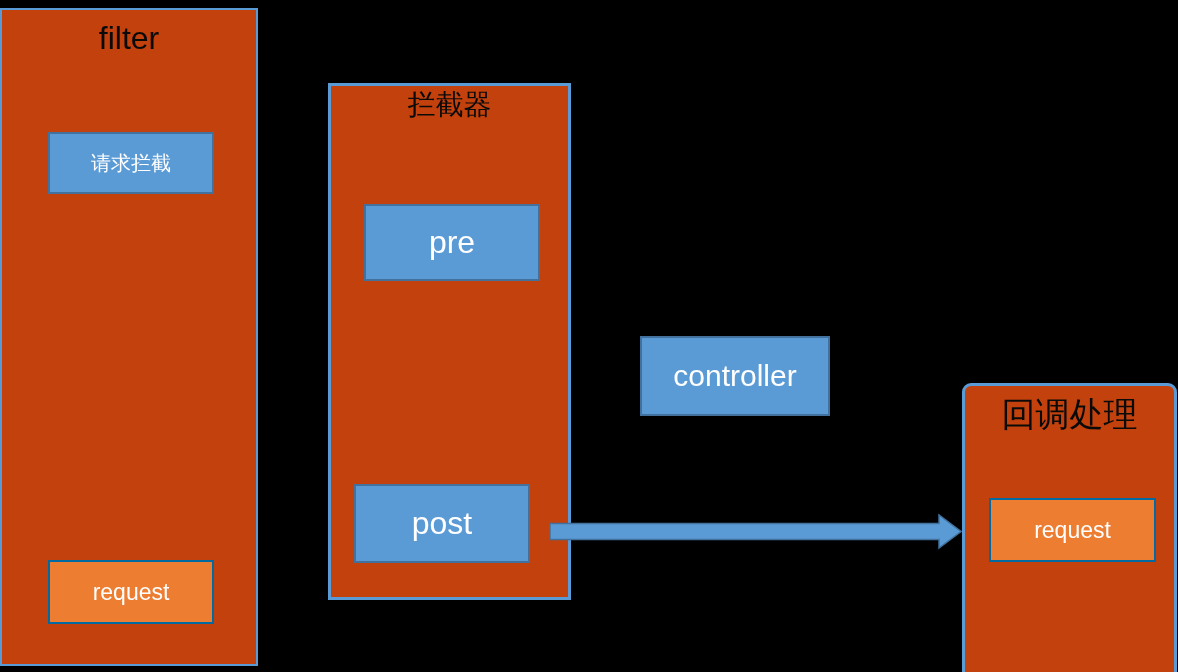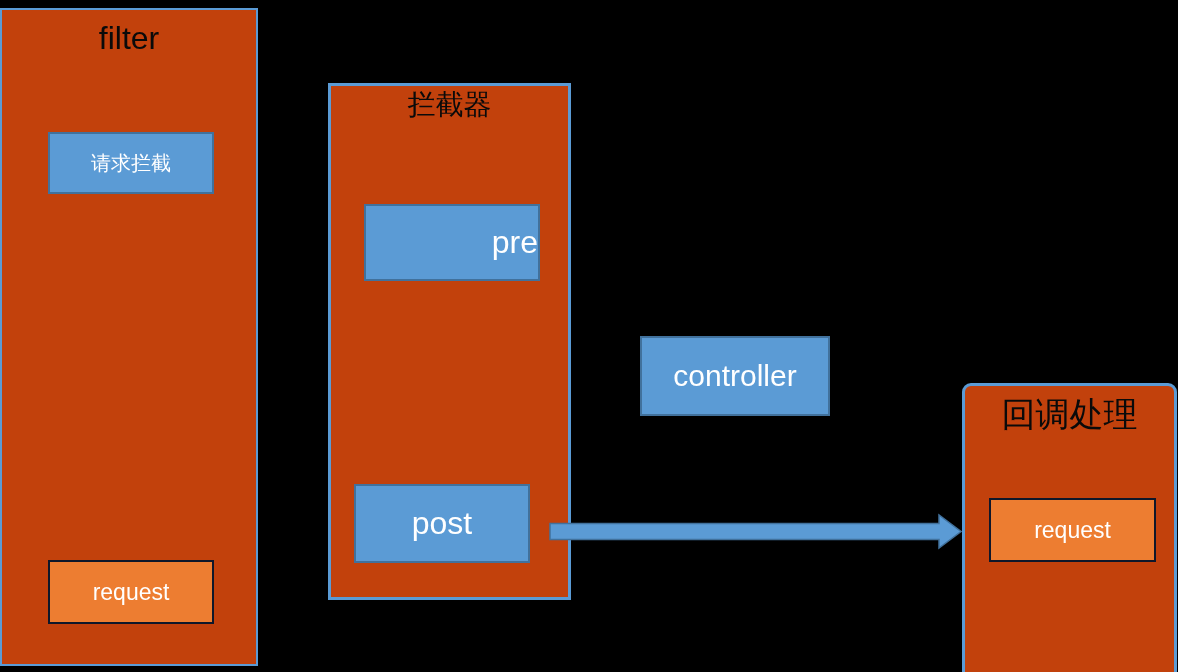--- a/index.html
+++ b/index.html
@@ -43,32 +43,32 @@
     align-items: center;
     justify-content: center;
     color: #ffffff;
   }
   .node-blue {
     background: #5b9bd5;
     border: 2px solid #41719c;
   }
   .node-orange {
     background: #ed7d31;
-    border: 2px solid #0f172a;
+    border: 2px solid #0369a1;
   }
   
   #panel-filter      { left: 0px;   top: 8px;   width: 258px; height: 658px; }
   #box-req-intercept { left: 46px;  top: 102px; width: 166px; height: 62px;
                        font-family: "Liberation Serif", "DejaVu Serif", serif;
                        font-size: 20px; margin-top: 20px; }
   #box-filter-request{ left: 46px;  top: 550px; width: 166px; height: 64px;
                        font-size: 23px; }
 
   #panel-interceptor { left: 328px; top: 83px;  width: 243px; height: 517px; }
-  #box-pre           { left: 33px;  top: 118px; width: 176px; height: 77px; font-size: 32px; justify-content: flex-end; }
+  #box-pre           { left: 33px;  top: 118px; width: 176px; height: 77px; font-size: 32px; }
   #box-post          { left: 23px;  top: 398px; width: 176px; height: 79px; font-size: 32px; }
 
   #box-controller    { left: 640px; top: 336px; width: 190px; height: 80px; font-size: 30px; }
 
   #panel-callback    { left: 962px; top: 383px; width: 215px; height: 312px; border-radius: 9px; }
   #panel-callback .title-cjk { font-size: 34px; padding-top: 6px; }
   #box-cb-request    { left: 24px;  top: 112px; width: 167px; height: 64px; font-size: 23px; }
 
   #arrow-post-callback {
     position: absolute;

